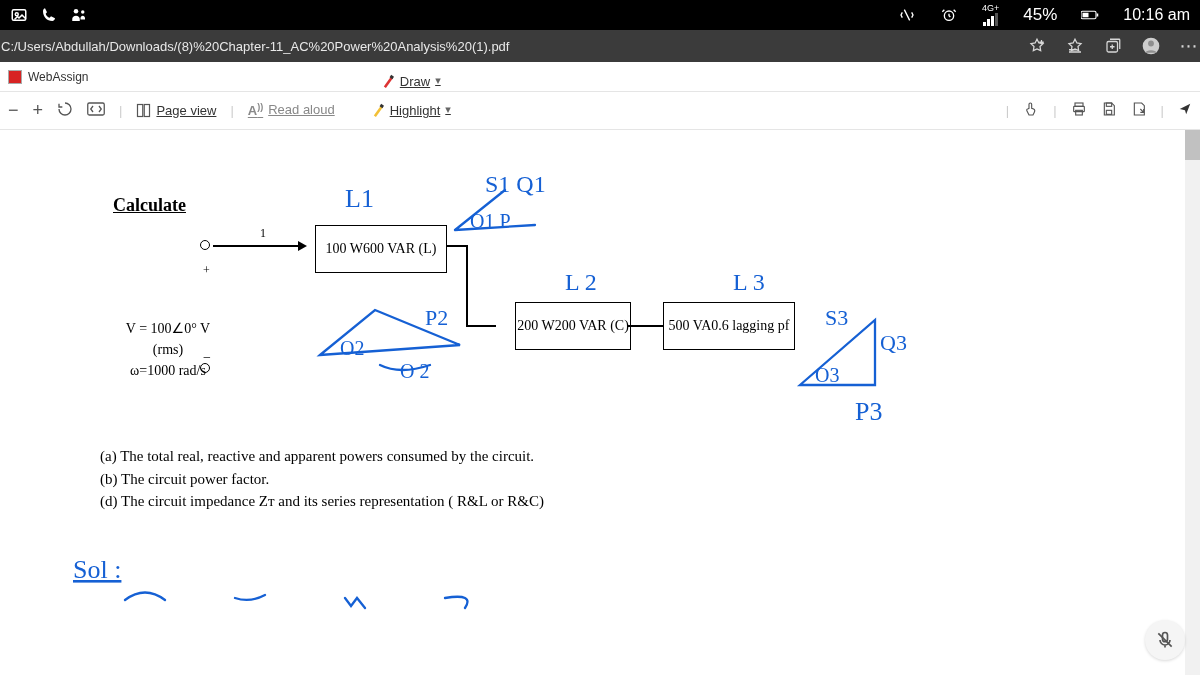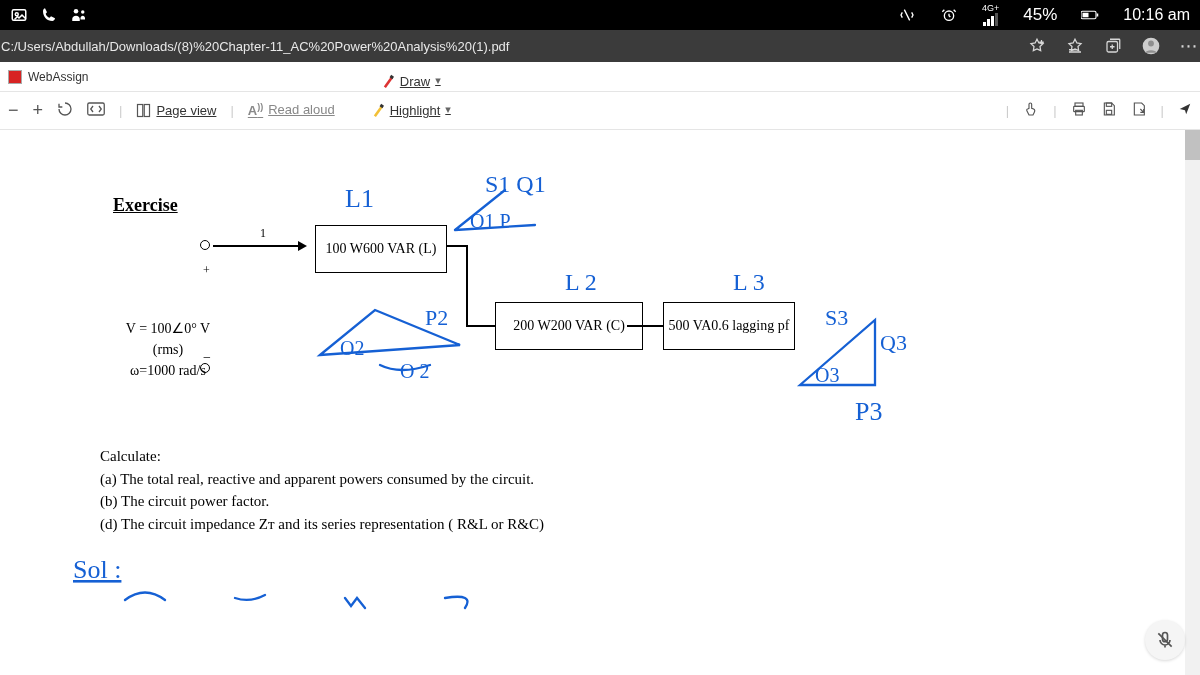--- a/index.html
+++ b/index.html
@@ -47,21 +47,21 @@
   .one-label{position:absolute;left:255px;top:96px;font:12px "Times New Roman";}
   .node{position:absolute;width:10px;height:10px;border:1.5px solid #000;border-radius:50%;background:#fff;}
   .node-a{left:195px;top:110px;}
   .node-b{left:195px;top:233px;}
   .plus{position:absolute;left:198px;top:133px;font:12px "Times New Roman";}
   .minus{position:absolute;left:198px;top:220px;font:14px "Times New Roman";}
   .arrow-line{position:absolute;left:208px;top:115px;width:90px;height:2px;background:#000;}
   .arrow-head{position:absolute;left:293px;top:111px;width:0;height:0;border-left:9px solid #000;border-top:5px solid transparent;border-bottom:5px solid transparent;}
   .box{position:absolute;border:1.5px solid #000;background:#fff;font:14px "Times New Roman";display:flex;flex-direction:row;align-items:center;justify-content:center;line-height:1.3;}
   .box1{left:310px;top:95px;width:132px;height:48px;}
-  .box2{left:490px;top:172px;width:148px;height:48px;}
+  .box2{left:510px;top:172px;width:116px;height:48px;}
   .box3{left:658px;top:172px;width:132px;height:48px;}
   .wire{position:absolute;background:#000;}
   .w1{left:442px;top:115px;width:20px;height:1.5px;}
   .w2{left:461px;top:115px;width:1.5px;height:80px;}
   .w3{left:461px;top:195px;width:30px;height:1.5px;}
   .w4{left:622px;top:195px;width:36px;height:1.5px;}
   .left-info{position:absolute;left:108px;top:178px;font:14px "Times New Roman";line-height:1.5;text-align:center;width:110px;margin-top:10px;}
   .calc{position:absolute;left:95px;top:315px;font:15px "Times New Roman";line-height:1.5;width:720px;}
   .calc .head{font-weight:normal;}
   .watermark{position:absolute;left:60px;bottom:35px;color:rgba(255,140,120,.55);font-size:18px;letter-spacing:.5px;}
@@ -252,21 +252,21 @@
         </svg></span>
   </div>
 </div>
 
 <div class="doc-area">
   <div class="scrollbar">
     <div class="scroll-thumb"></div>
   </div>
 
   <div class="page">
-    <div class="exercise-title">Exercise</div>
+    <div class="exercise-title">Calculate</div>
     <span class="one-label">1</span>
 
     <span class="node node-a"></span>
     <span class="node node-b"></span>
     <span class="plus">+</span>
     <span class="minus">−</span>
     <span class="arrow-line"></span>
     <span class="arrow-head"></span>
 
     <div class="box box1">
@@ -287,21 +287,20 @@
     <span class="wire w3"></span>
     <span class="wire w4"></span>
 
     <div class="left-info">
       <div>V = 100∠0° V</div>
       <div>(rms)</div>
       <div>ω=1000 rad/s</div>
     </div>
 
     <div class="calc">
-      <div class="head">Calculate:</div>
       <div>(a) The total real, reactive and apparent powers consumed by the circuit.</div>
       <div>(b) The circuit power factor.</div>
       <div>(d) The circuit impedance Zᴛ and its series representation ( R&amp;L or R&amp;C)</div>
     </div>
 
 
     <svg class="ink" width="960" height="545">
       <g fill="none" stroke="#1560d4" stroke-width="2.3" stroke-linecap="round" font-family="cursive">
         <text x="340" y="77" fill="#1560d4" stroke="none" font-size="26">L1</text>
         <text x="480" y="62" fill="#1560d4" stroke="none" font-size="24">S1  Q1</text>

